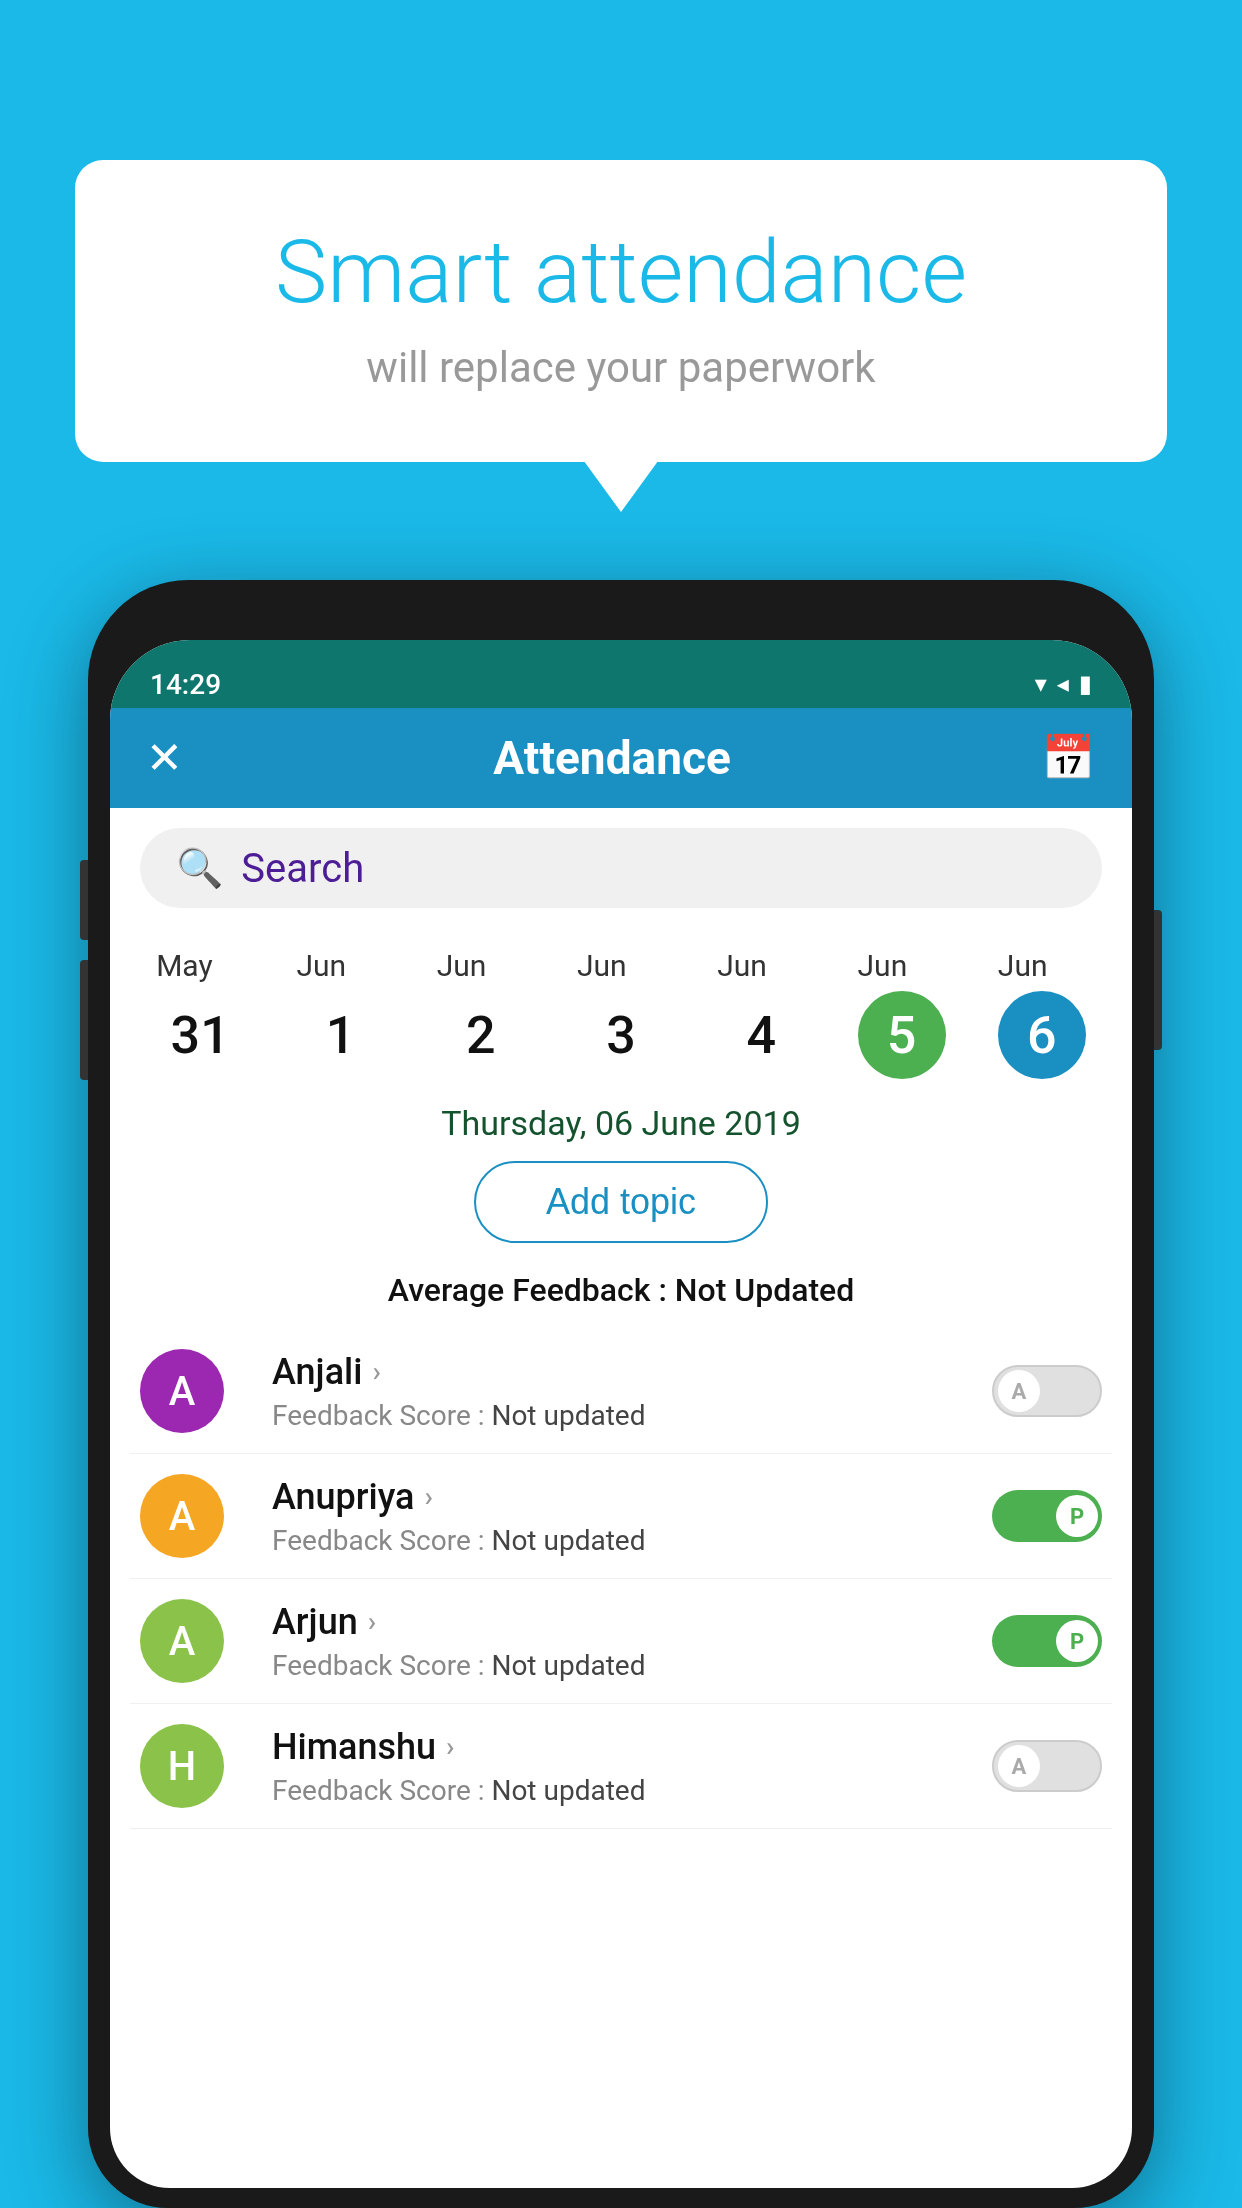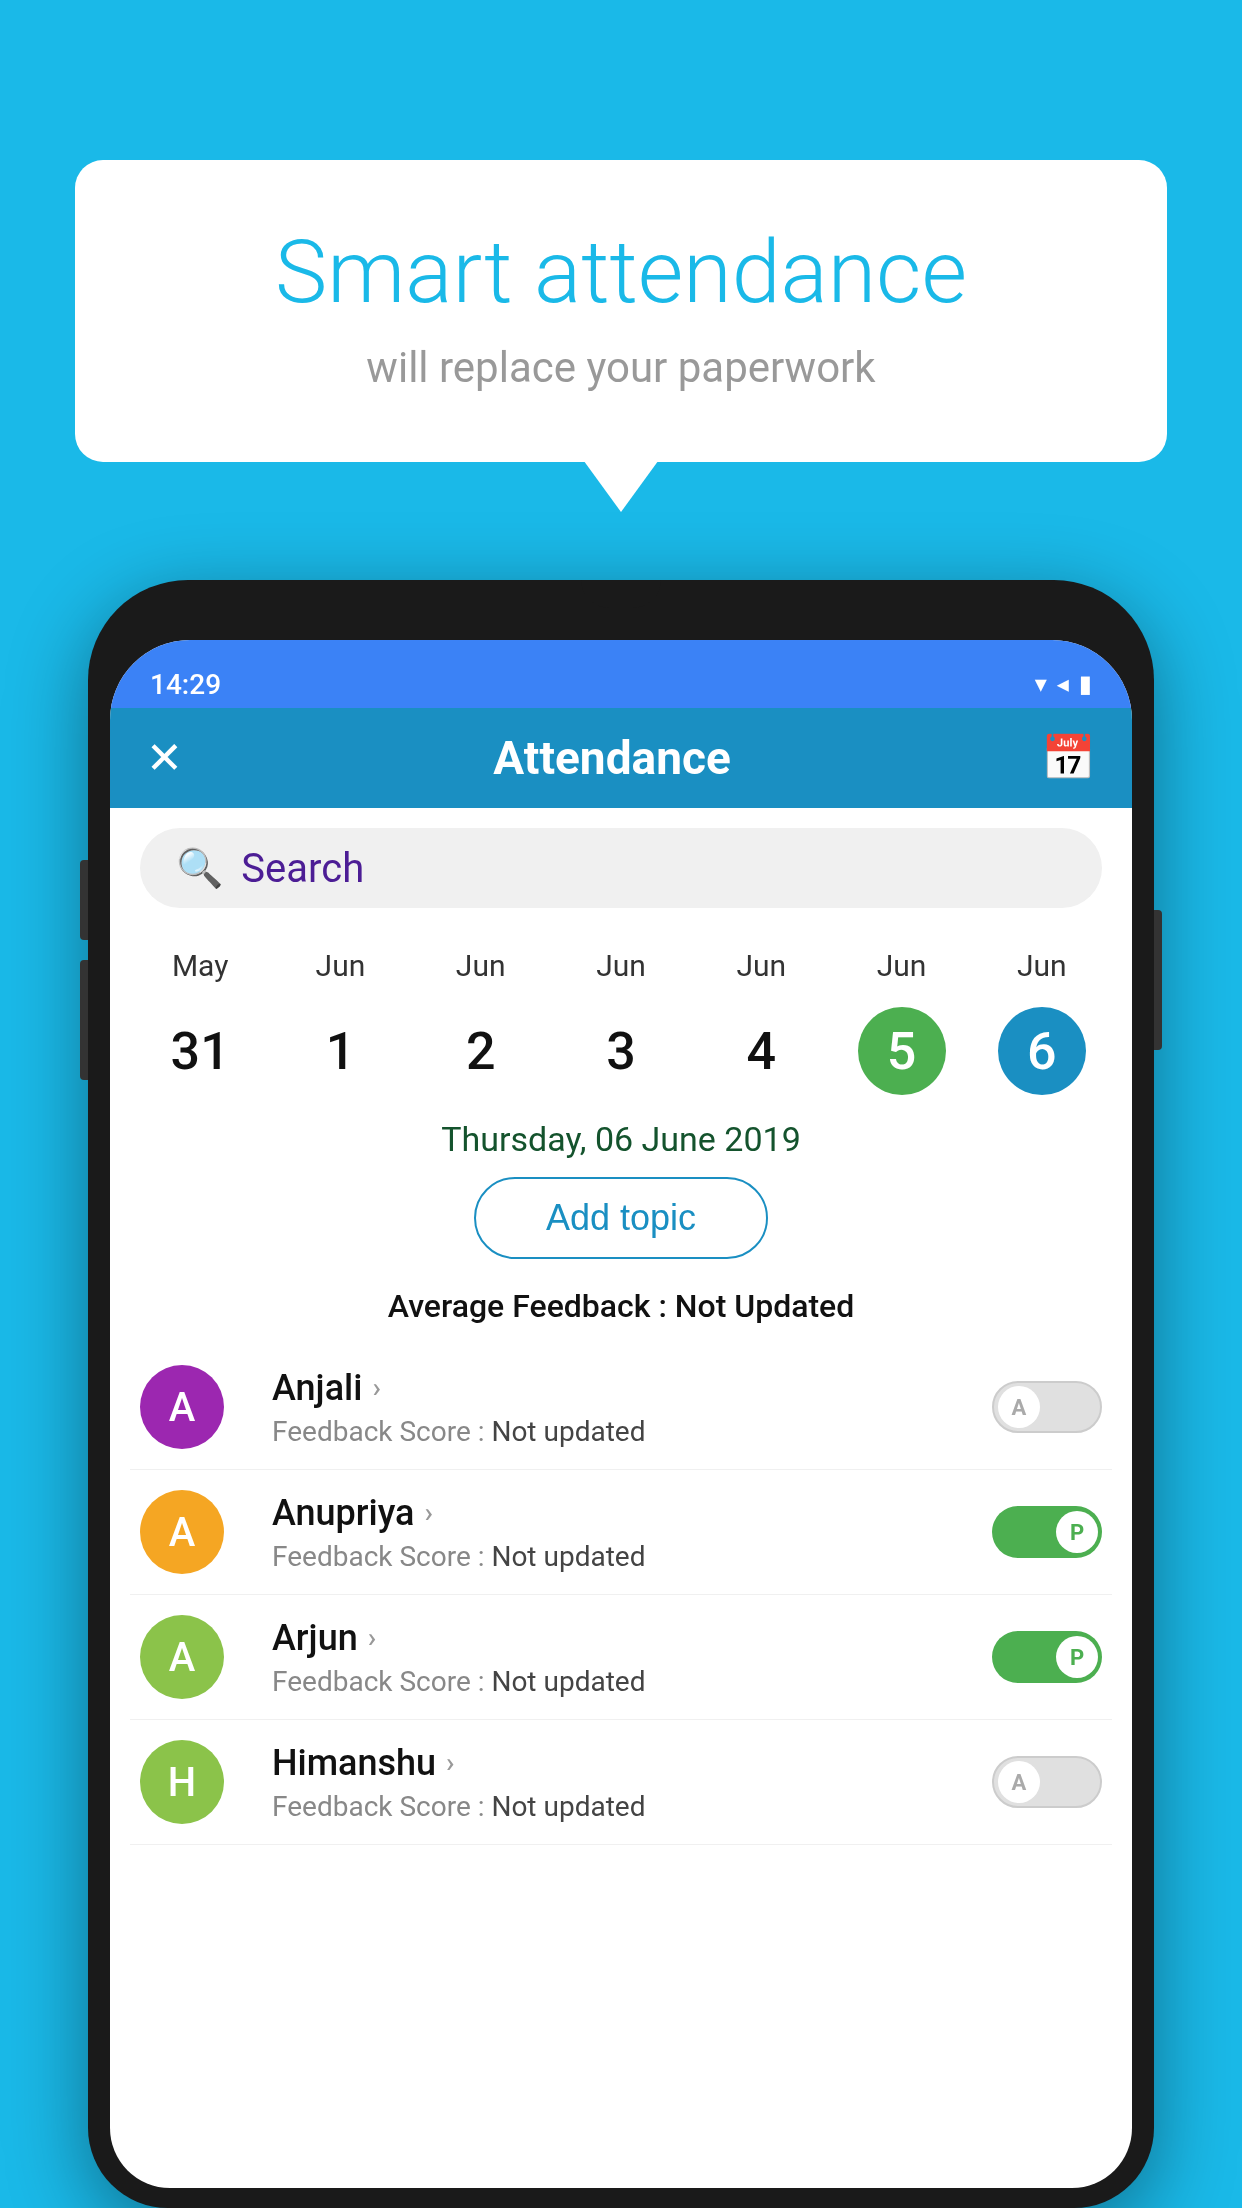--- a/index.html
+++ b/index.html
@@ -80,21 +80,21 @@
       transform: translateX(-50%);
       width: 80px;
       height: 28px;
       background: #1a1a1a;
       border-radius: 0 0 30px 30px;
       z-index: 10;
     }
 
     
     .status-bar {
-      background: #3b82f6;
+      background: #0f766e;
       height: 68px;
       display: flex;
       align-items: center;
       justify-content: space-between;
       padding: 20px 40px 0;
     }
     .status-time {
       color: white;
       font-size: 28px;
       font-weight: 500;
@@ -153,22 +153,22 @@
     
     .calendar-row {
       display: flex;
       justify-content: space-around;
       align-items: center;
       padding: 20px 20px 0;
     }
     .cal-day {
       display: flex;
       flex-direction: column;
-      align-items: center;
-      gap: 24px;
+      align-items: flex-start;
+      gap: 8px;
     }
     .cal-month {
       font-size: 30px;
       color: #333;
     }
     .cal-num {
       font-size: 52px;
       font-weight: 500;
       color: #111;
       width: 88px;

